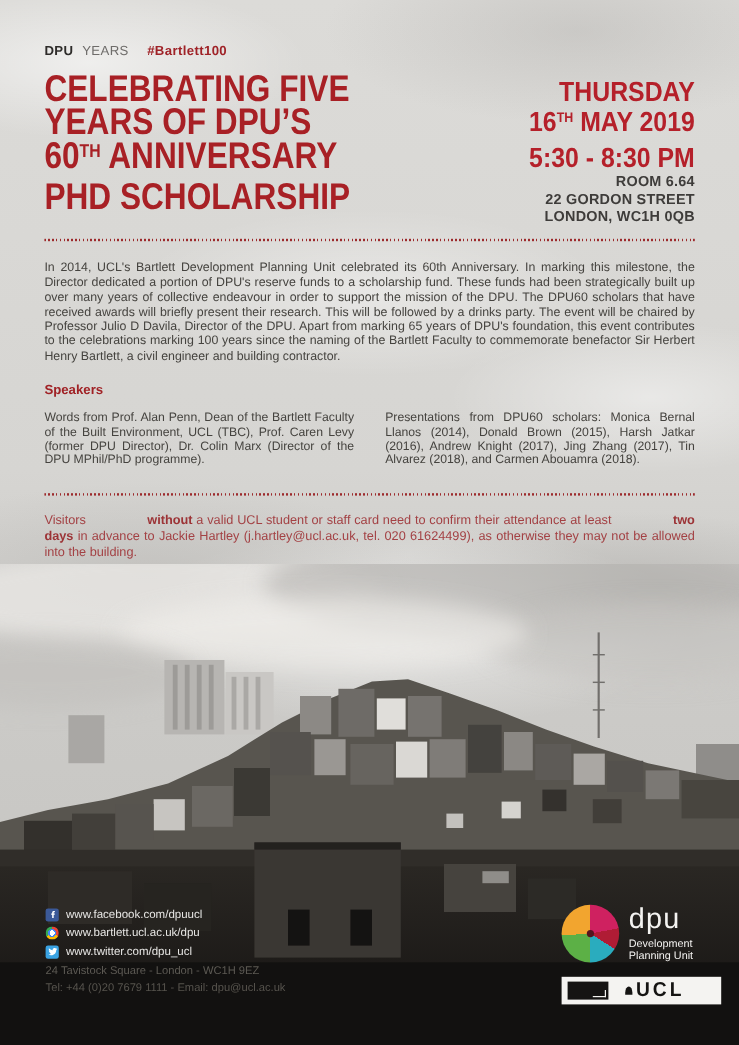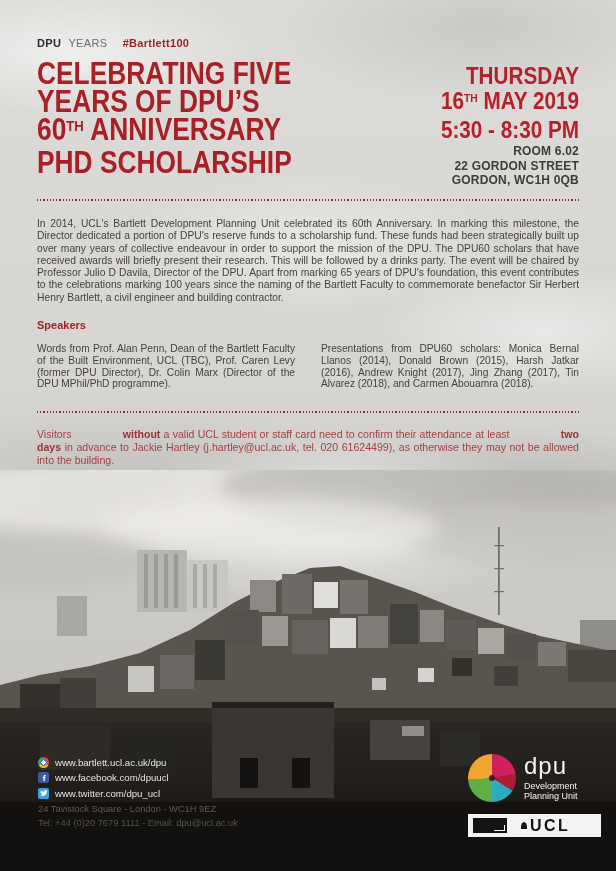--- a/index.html
+++ b/index.html
@@ -110,23 +110,23 @@
   <div>PHD SCHOLARSHIP</div>
 </div>
 
 <div class="abs when">
   <div>THURSDAY</div>
   <div><span>16</span><span class="sup">TH</span><span> MAY 2019</span></div>
   <div>5:30 - 8:30 PM</div>
 </div>
 
 <div class="abs venue">
-  <div>ROOM 6.02</div>
+  <div>ROOM 6.64</div>
   <div>22 GORDON STREET</div>
-  <div>GORDON, WC1H 0QB</div>
+  <div>LONDON, WC1H 0QB</div>
 </div>
 
 <div class="abs rule rule1"></div>
 
 <div class="abs intro">In 2014, UCL's Bartlett Development Planning Unit celebrated its 60th Anniversary. In marking this milestone, the Director dedicated a portion of DPU's reserve funds to a scholarship fund. These funds had been strategically built up over many years of collective endeavour in order to support the mission of the DPU. The DPU60 scholars that have received awards will briefly present their research. This will be followed by a drinks party. The event will be chaired by Professor Julio D Davila, Director of the DPU. Apart from marking 65 years of DPU's foundation, this event contributes to the celebrations marking 100 years since the naming of the Bartlett Faculty to commemorate benefactor Sir Herbert Henry Bartlett, a civil engineer and building contractor.</div>
 
 <div class="abs spk-h">Speakers</div>
 <div class="abs col col-l">Words from Prof. Alan Penn, Dean of the Bartlett Faculty of the Built Environment, UCL (TBC), Prof. Caren Levy (former DPU Director), Dr. Colin Marx (Director of the DPU MPhil/PhD programme).</div>
 <div class="abs col col-r">Presentations from DPU60 scholars: Monica Bernal Llanos (2014), Donald Brown (2015), Harsh Jatkar (2016), Andrew Knight (2017), Jing Zhang (2017), Tin Alvarez (2018), and Carmen Abouamra (2018).</div>
 
@@ -211,30 +211,30 @@
   <rect x="402" y="256" width="22" height="10" fill="#8f8d89"></rect>
   <rect x="440" y="262" width="40" height="34" fill="#2c2a26"></rect>
   <rect x="40" y="256" width="70" height="44" fill="#2e2b27"></rect>
   <rect x="120" y="266" width="56" height="40" fill="#262420"></rect>
   <rect x="0" y="332" width="616" height="69" fill="#121110"></rect>
 </svg>
 
 <div class="abs footer-left">
 
   <div class="linkrow">
-    <span class="ic ic-globe"></span>
-    <span class="url">www.bartlett.ucl.ac.uk/dpu</span>
-  </div>
-  <div class="linkrow">
     <span class="ic ic-fb">
       <svg viewBox="0 0 12 12">
           <path fill="#ffffff" d="M7.6 3.2h1V1.6H7.2C5.9 1.6 5.2 2.4 5.2 3.6v1.2H4v1.7h1.2v4h1.9v-4h1.3l.2-1.7H7.1v-.9c0-.5.2-.7.5-.7z"></path>
         </svg>
     </span>
     <span class="url">www.facebook.com/dpuucl</span>
+  </div>
+  <div class="linkrow">
+    <span class="ic ic-globe"></span>
+    <span class="url">www.bartlett.ucl.ac.uk/dpu</span>
   </div>
   <div class="linkrow">
     <span class="ic ic-tw">
       <svg viewBox="0 0 24 24">
           <path fill="#ffffff" d="M23 4.9c-.8.4-1.7.6-2.6.8.9-.6 1.6-1.5 2-2.5-.9.5-1.9.9-2.9 1.1C18.6 3.4 17.4 3 16.1 3c-2.5 0-4.5 2-4.5 4.5 0 .4 0 .7.1 1-3.7-.2-7-2-9.2-4.7-.4.7-.6 1.5-.6 2.3 0 1.6.8 2.9 2 3.7-.7 0-1.4-.2-2-.5v.1c0 2.2 1.6 4 3.6 4.4-.4.1-.8.2-1.2.2-.3 0-.6 0-.9-.1.6 1.8 2.3 3.1 4.2 3.2-1.5 1.2-3.5 1.9-5.6 1.9H1c2 1.3 4.4 2 7 2 8.1 0 12.6-6.7 12.6-12.6v-.6c.9-.6 1.6-1.4 2.2-2.2z"></path>
         </svg>
     </span>
     <span class="url">www.twitter.com/dpu_ucl</span>
   </div>
 

